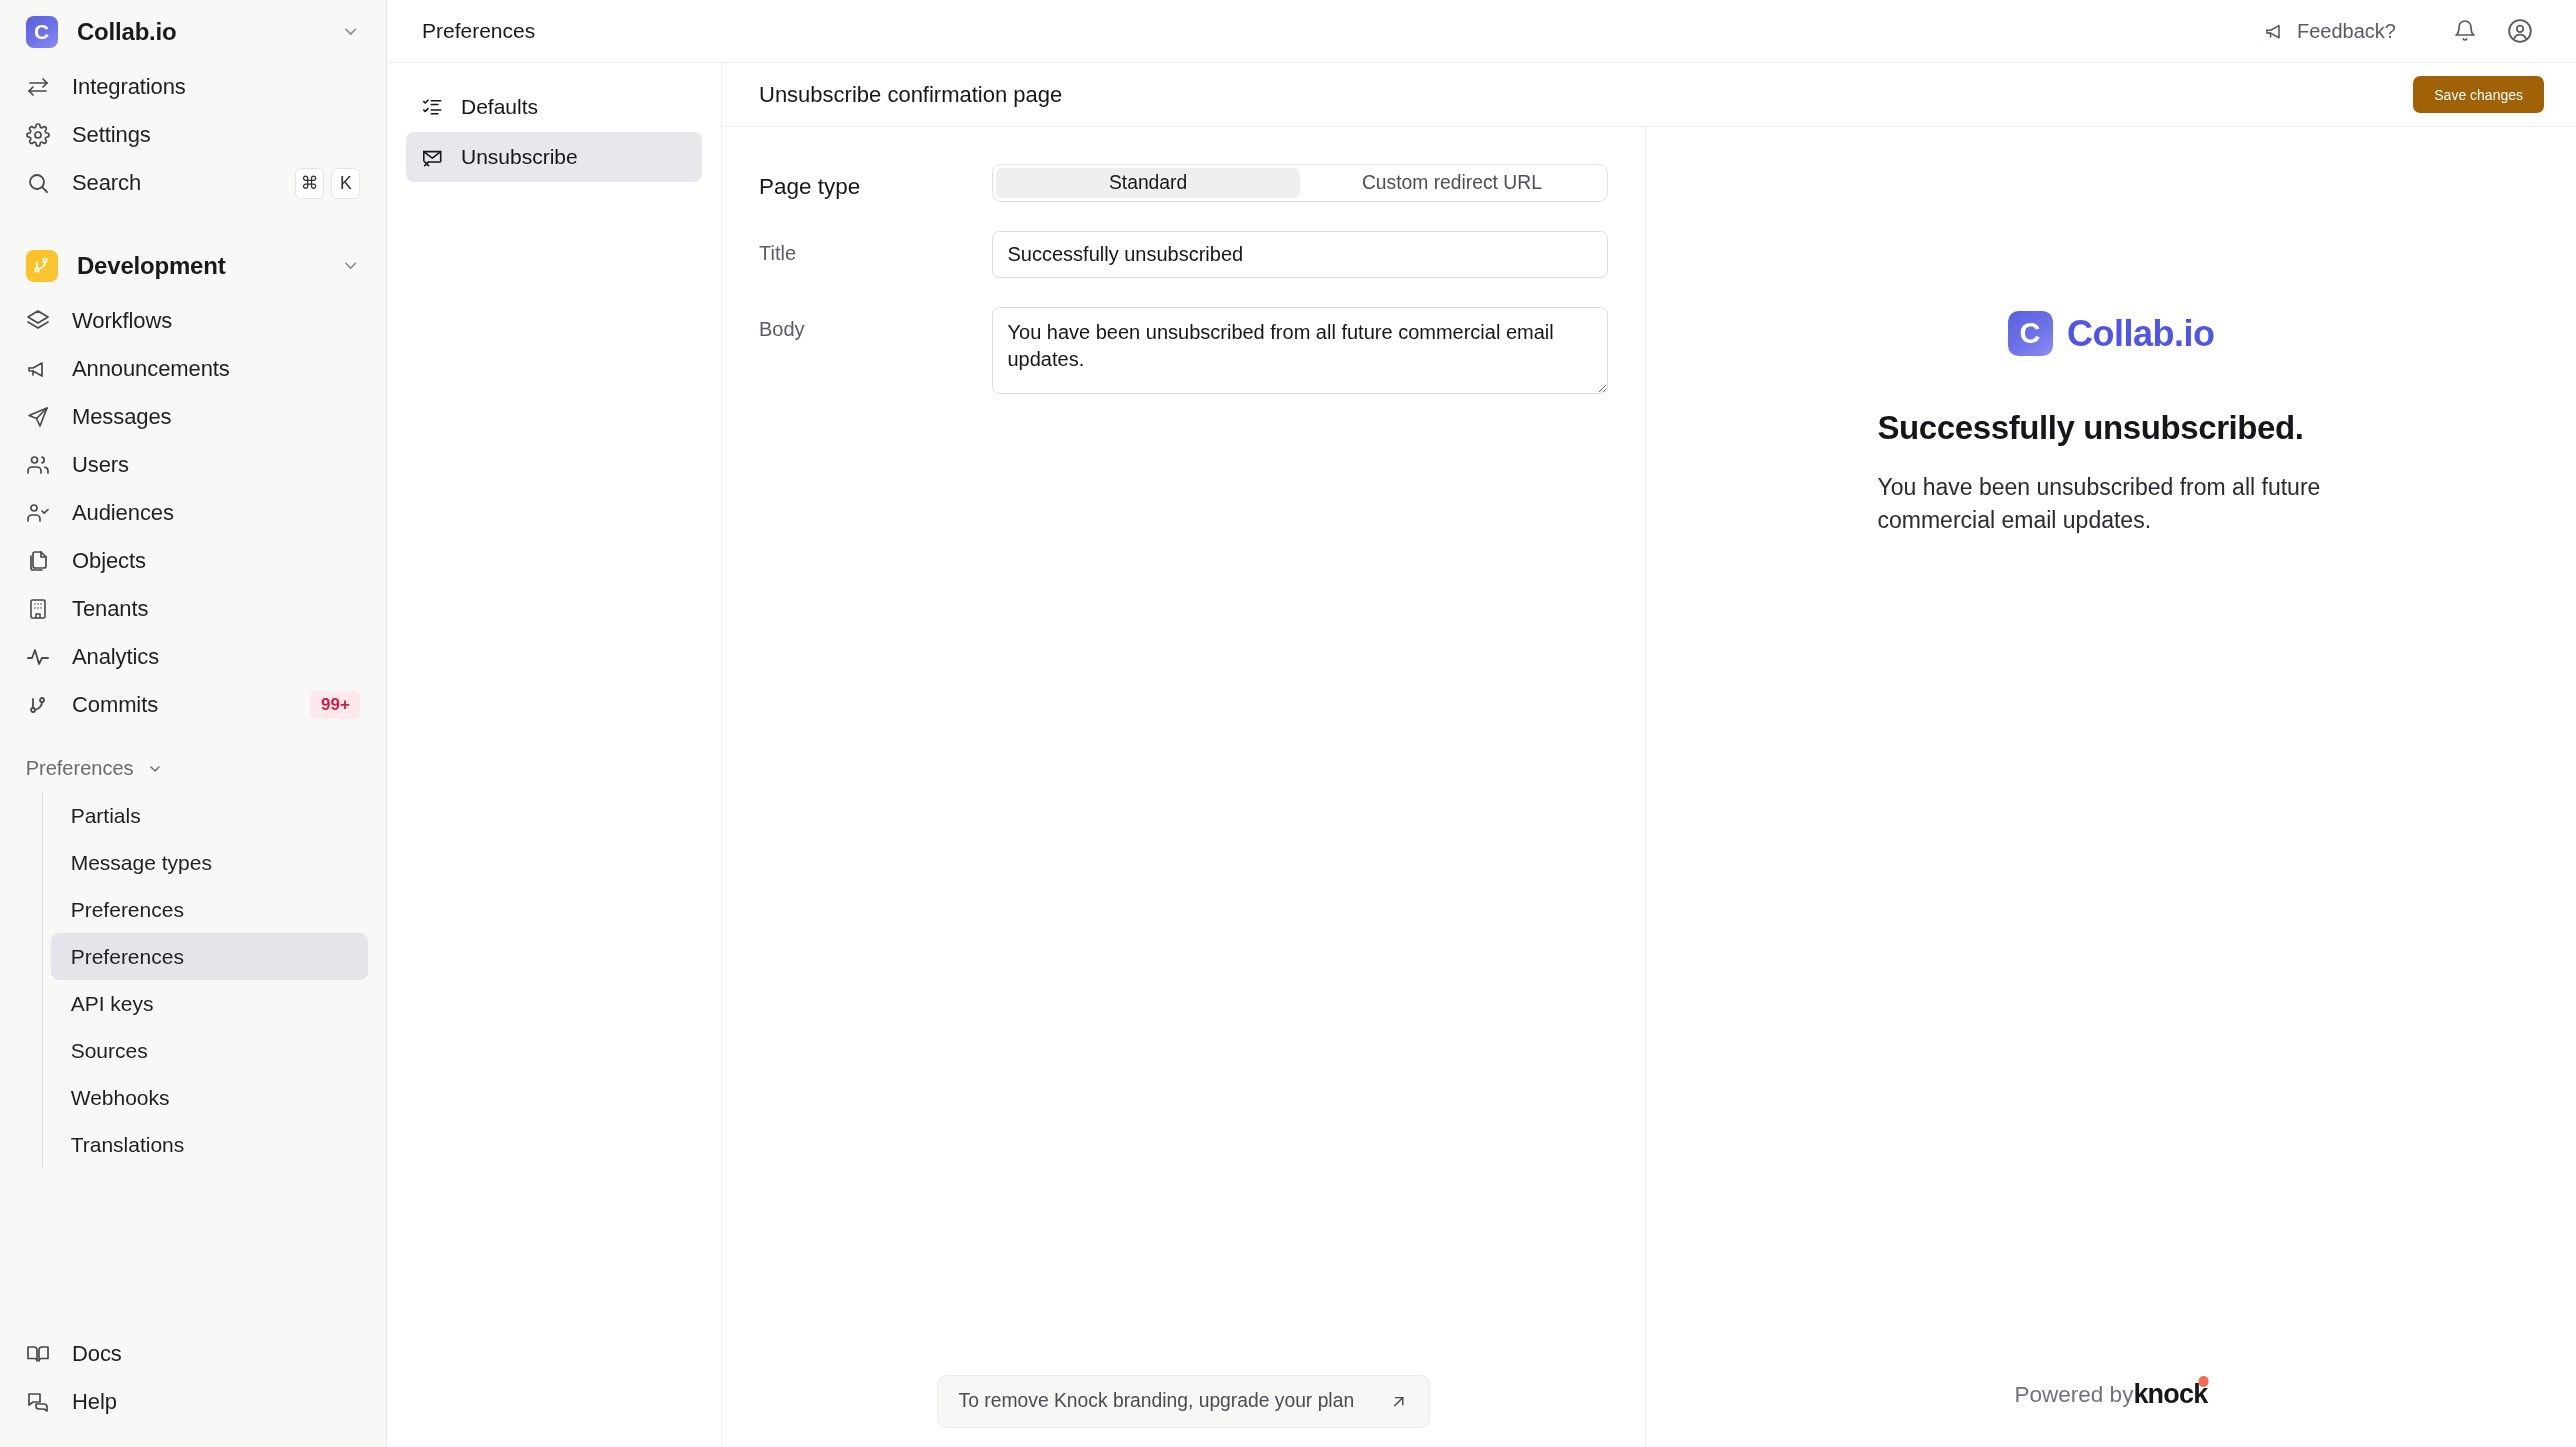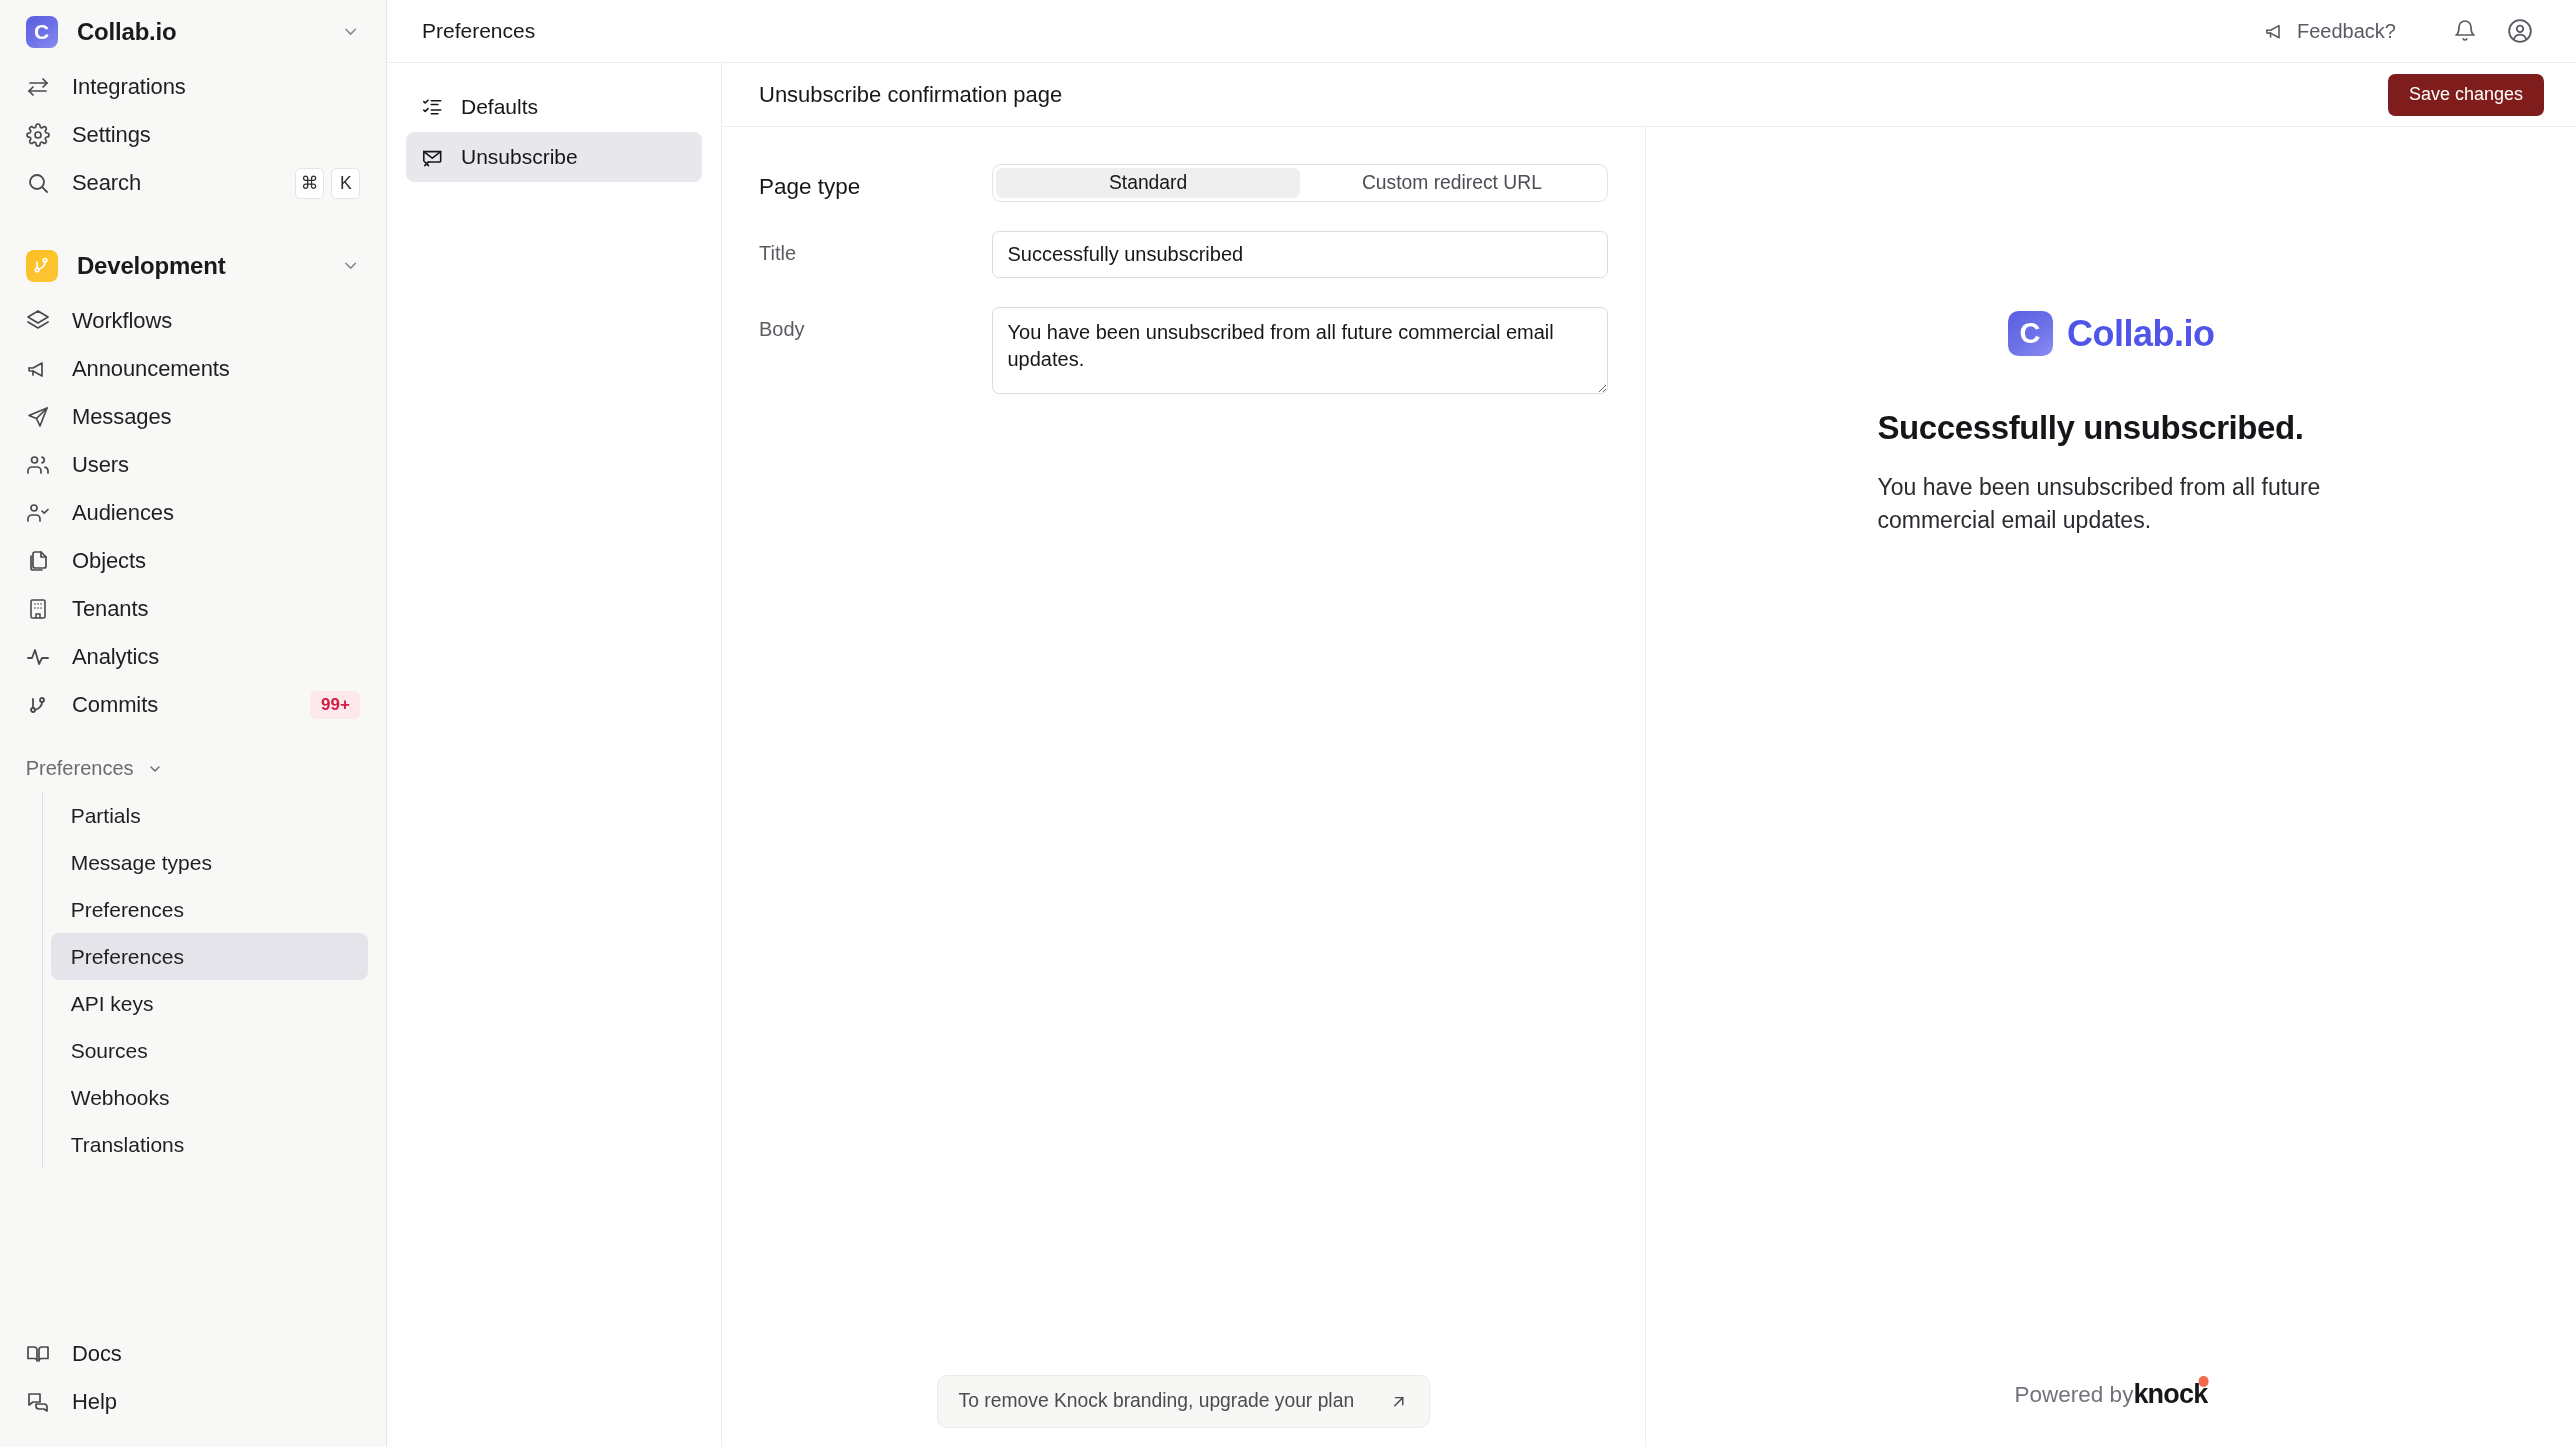--- a/index.html
+++ b/index.html
@@ -119,22 +119,22 @@
 
   
   .main { flex: 1; display: flex; flex-direction: column; min-width: 0; background: #fff; }
   .main-head {
     height: 64px; flex: 0 0 64px;
     border-bottom: 0.8px solid #EDEDEF;
     display: flex; align-items: center; padding: 0 32px 0 37px;
   }
   .main-title { font-size: 22px; color: #17171A; }
   .btn-save {
-    background: #7f1d1d; color: #fff;
-    font-size: 18px; border: none; border-radius: 7.2px;
+    background: #a16207; color: #fff;
+    font-size: 14px; border: none; border-radius: 7.2px;
     padding: 10.5px 21px; cursor: pointer; font-family: inherit;
   }
   .editor-wrap { flex: 1; display: flex; min-height: 0; position: relative; }
   .editor {
     flex: 0 0 924px; width: 924px;
     border-right: 0.8px solid #EDEDEF;
     padding: 37px 37px 0 37px; position: relative;
   }
   .form-row { display: flex; align-items: flex-start; margin-bottom: 29px; }
   .form-label {

